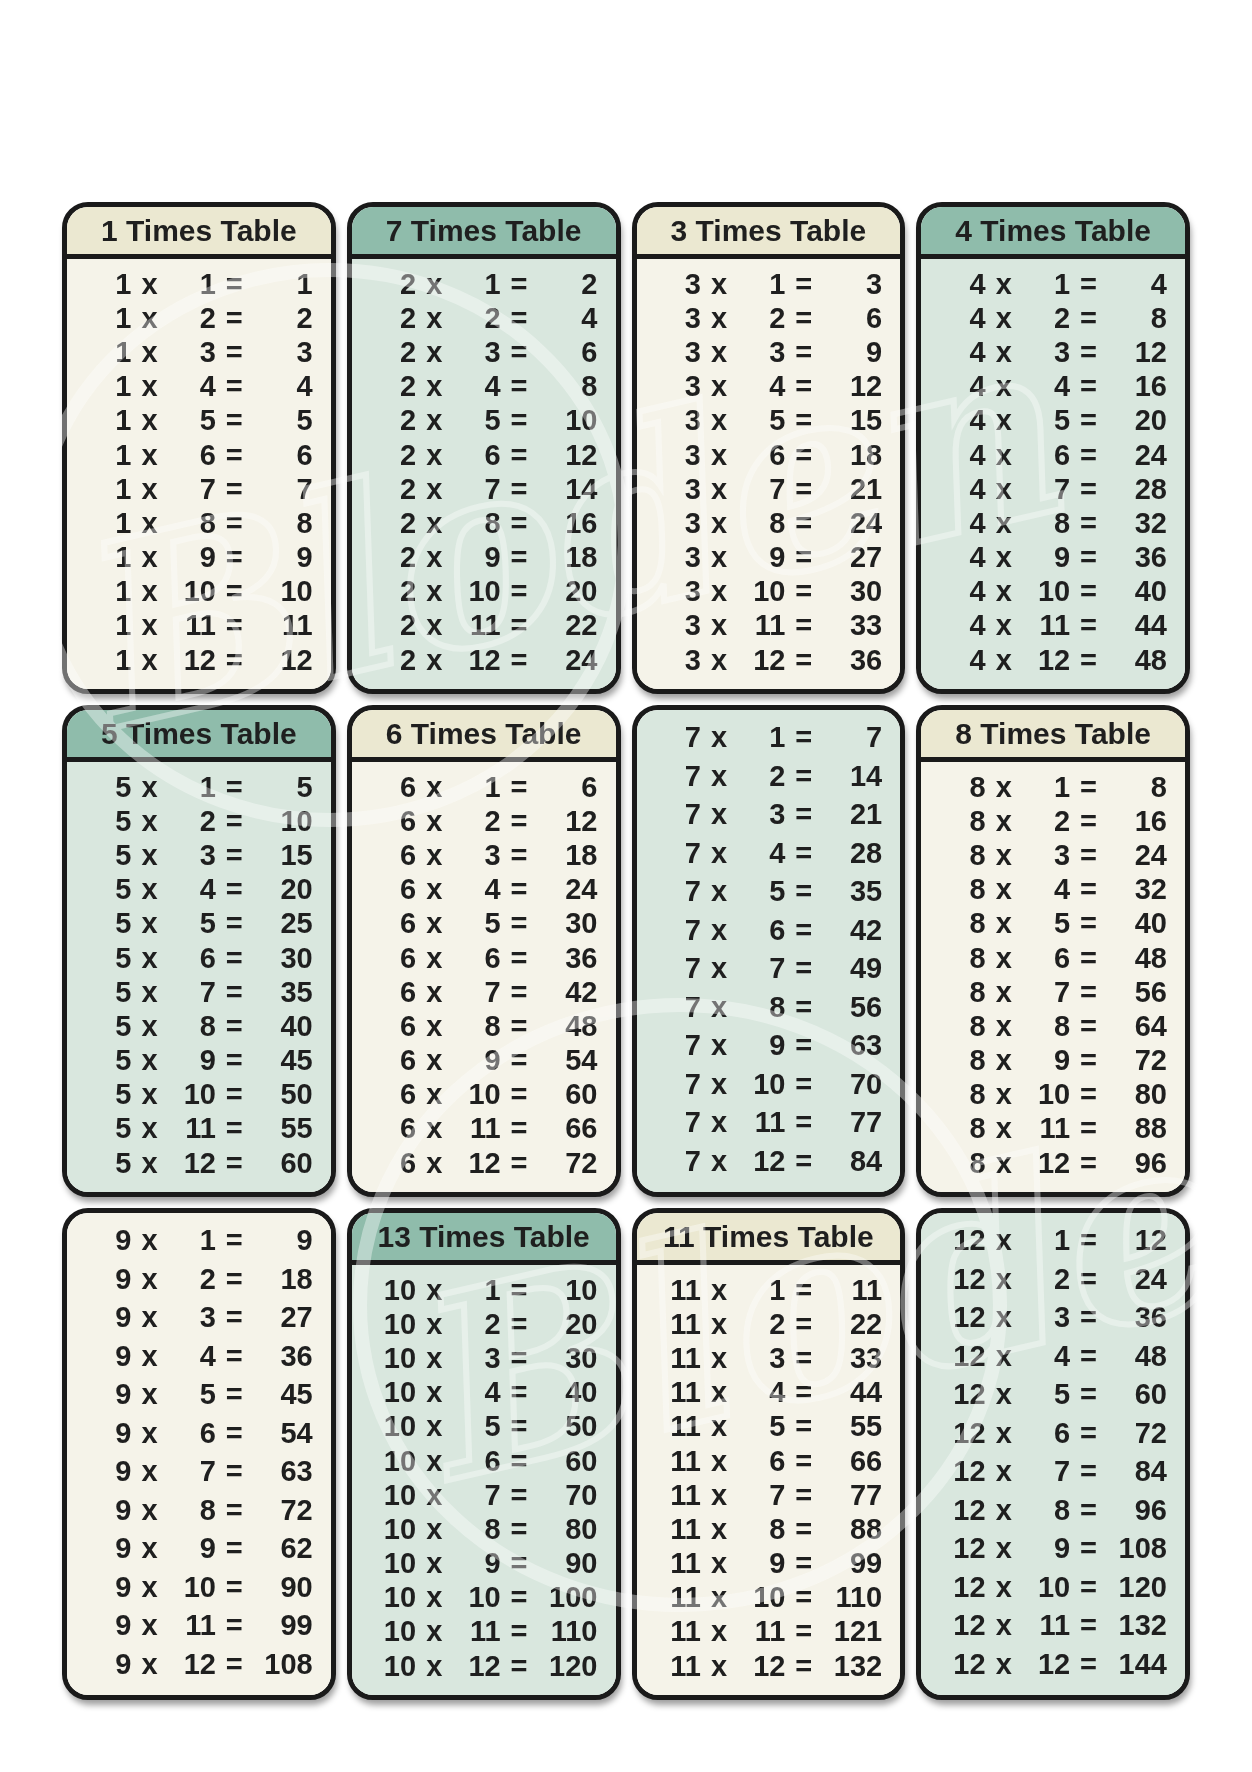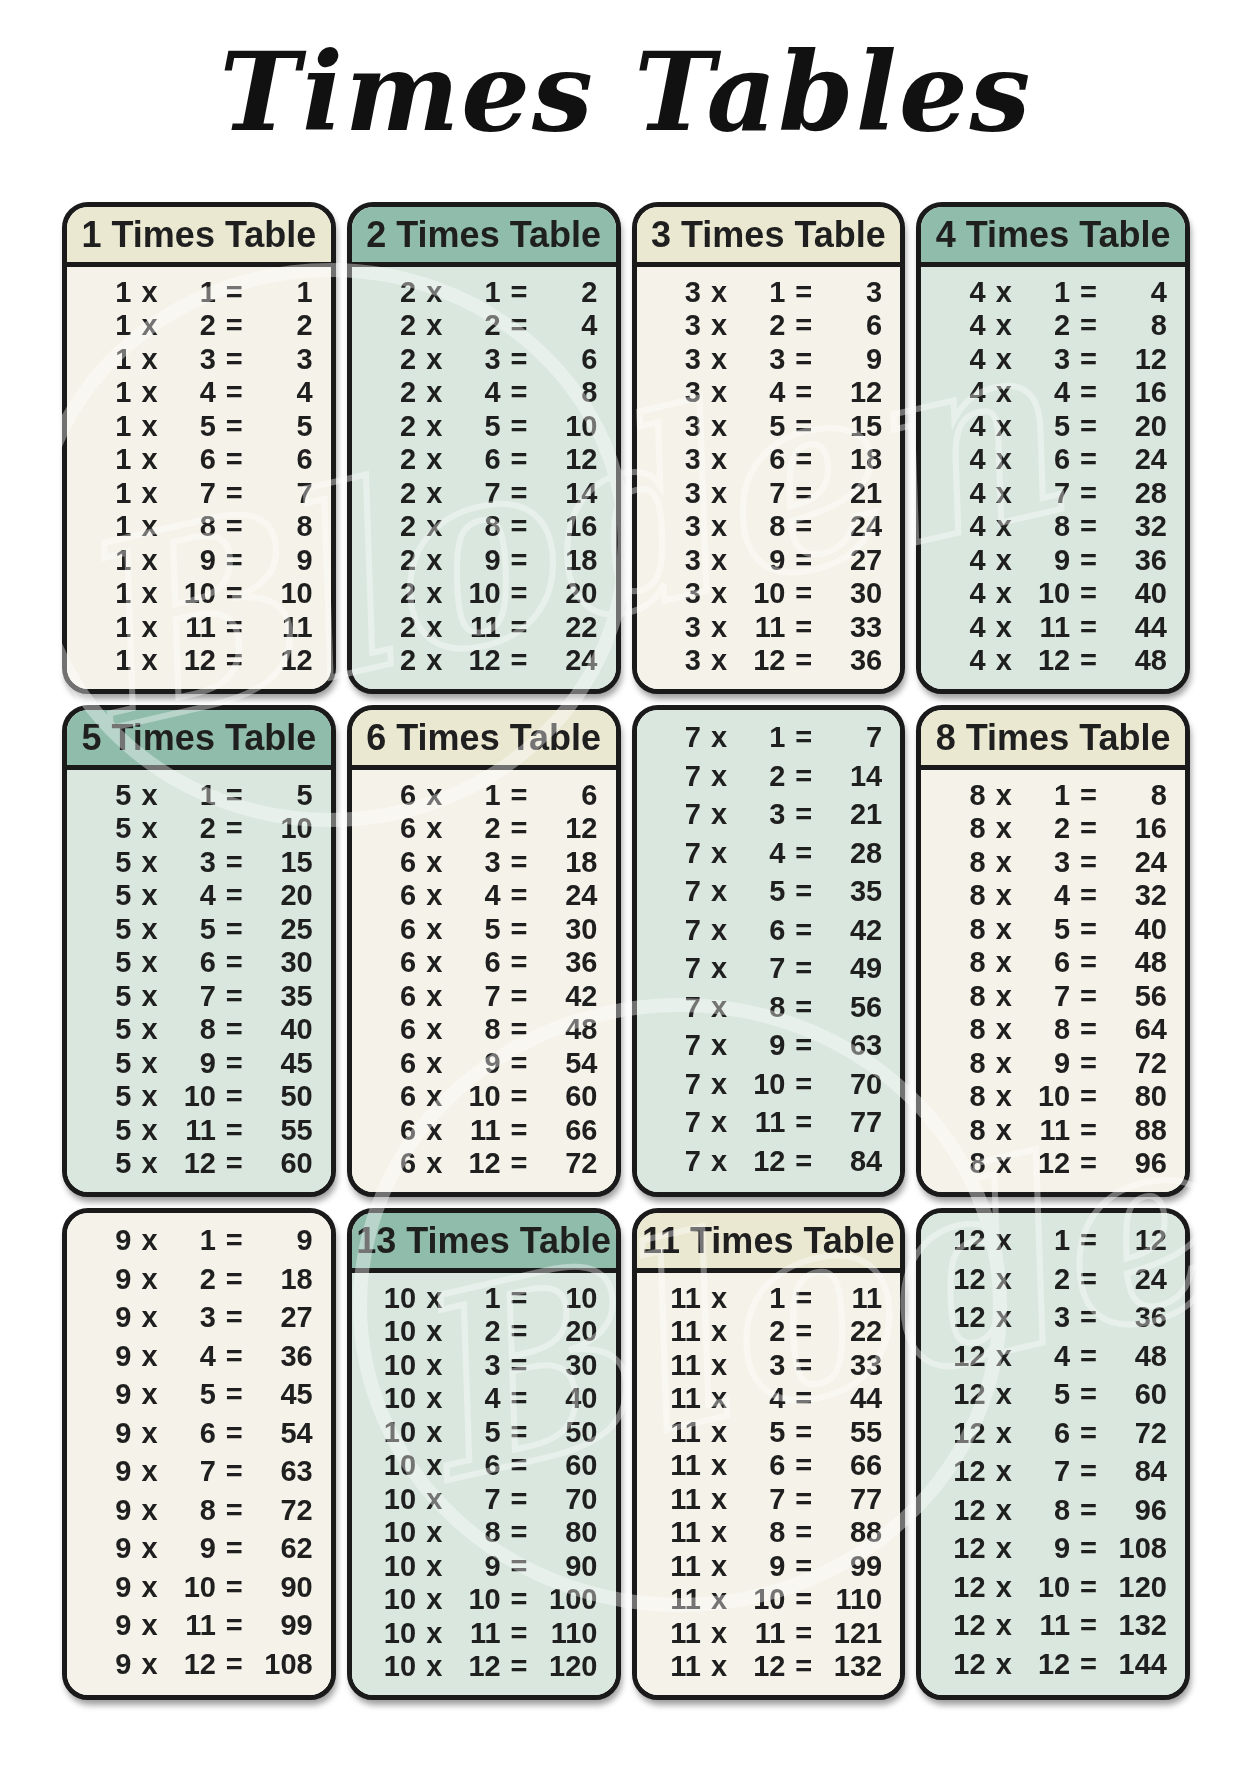--- a/index.html
+++ b/index.html
@@ -45,21 +45,21 @@
     background: #fff;
   }
   .card-header {
     flex: 0 0 auto;
     border-bottom: 5px solid var(--border, #1a1a1a);
     text-align: center;
     padding: 7px 2px 6px 2px;
   }
   .card-title {
     font-weight: 700;
-    font-size: 36px;
+    font-size: 30px;
     color: var(--text, #1f1f1f);
     white-space: nowrap;
   }
   .card-body {
     flex: 1 1 auto;
     display: flex;
     flex-direction: column;
     justify-content: space-around;
     padding: 8px 18px 12px 18px;
   }
@@ -91,21 +91,20 @@
     font-family: "DejaVu Serif", serif;
     font-style: italic;
     font-weight: 700;
   }
 </style>
 </head>
 <body>
 
 <div class="page">
 
-  <h1 class="title">Times Tables</h1>
 
   <div class="grid">
   <section class="card cream">
     <header class="card-header">
       <span class="card-title">1 Times Table</span>
     </header>
     <div class="card-body">
           <div class="eq-row">
             <span class="cell num-a">1</span>
             <span class="cell op">x</span>
@@ -188,21 +187,21 @@
             <span class="cell op">x</span>
             <span class="cell num-b">12</span>
             <span class="cell eq">=</span>
             <span class="cell product">12</span>
           </div>
         </div>
   </section>
 
   <section class="card teal">
     <header class="card-header">
-      <span class="card-title">2 Times Table</span>
+      <span class="card-title">7 Times Table</span>
     </header>
     <div class="card-body">
           <div class="eq-row">
             <span class="cell num-a">2</span>
             <span class="cell op">x</span>
             <span class="cell num-b">1</span>
             <span class="cell eq">=</span>
             <span class="cell product">2</span>
           </div>
           <div class="eq-row">

